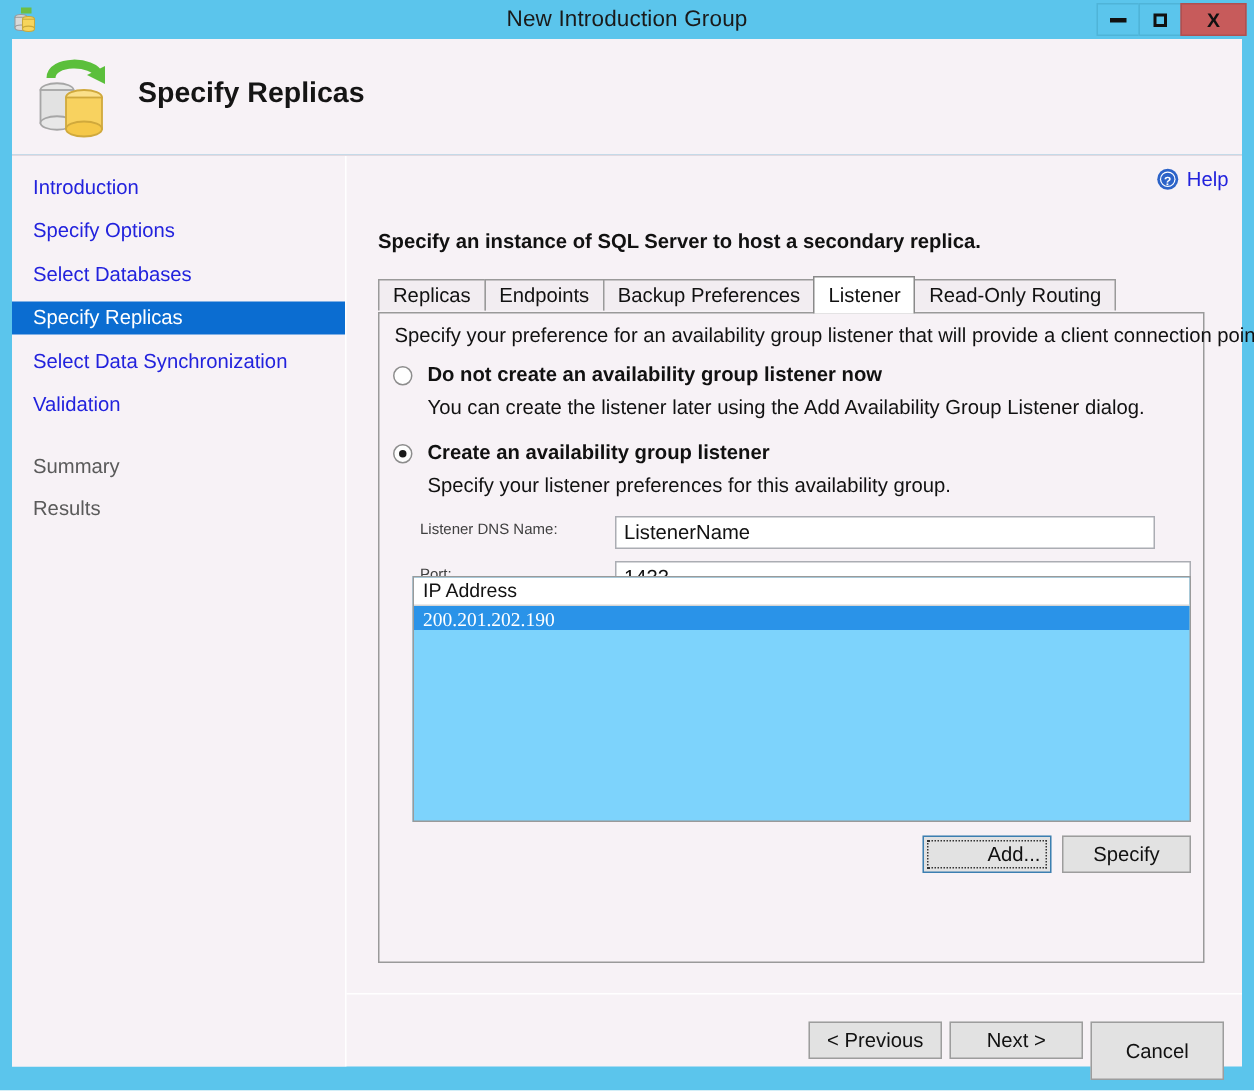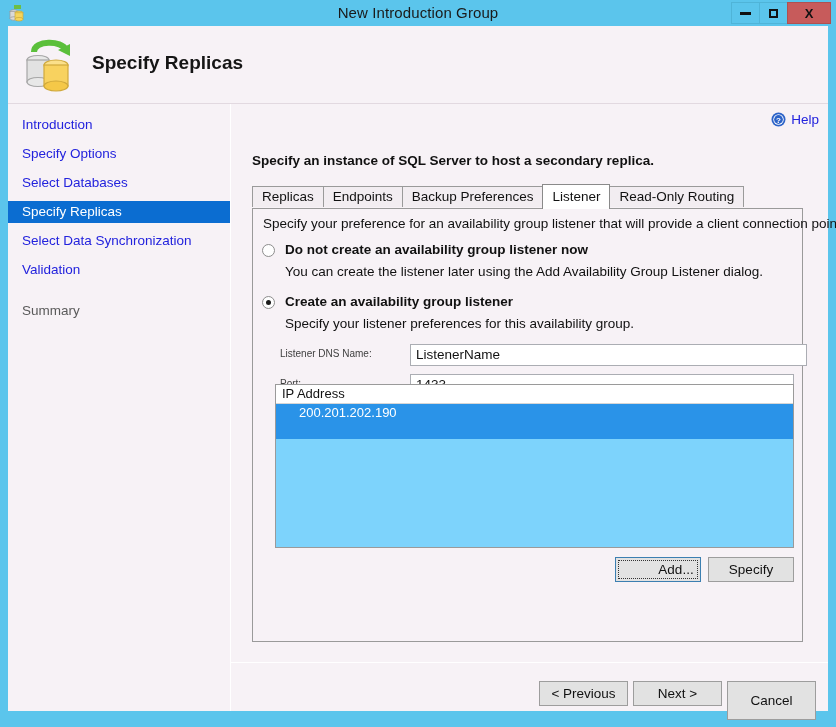--- a/index.html
+++ b/index.html
@@ -317,27 +317,28 @@
     line-height: 18px;
     background: #FFFFFF;
     border-bottom: 1px solid #D6D6D6;
     font-size: 13px;
     color: #111;
     padding-left: 6px;
     box-sizing: border-box;
     white-space: nowrap;
   }
   .lv-row {
-    height: 35px;
+    height: 16px;
     line-height: 18px;
     font-size: 13px;
-    padding-left: 23px;
-    box-sizing: border-box;
-    color: #111;
-    white-space: nowrap;
+    padding-left: 6px;
+    box-sizing: border-box;
+    color: #111;
+    white-space: nowrap;
+    font-family: Liberation Serif, serif;
   }
   .lv-row.selected {
     background: #2A93E8;
     color: #FFFFFF;
   }
 
   
   .btn {
     position: absolute;
     background: #E2E2E2;
@@ -410,20 +411,21 @@
   <div class="body-wrap">
 
     <div class="sidebar">
       <div class="nav-item" style="top:10px">Introduction</div>
       <div class="nav-item" style="top:39px">Specify Options</div>
       <div class="nav-item" style="top:68px">Select Databases</div>
       <div class="nav-item active" style="top:97px">Specify Replicas</div>
       <div class="nav-item" style="top:126px">Select Data Synchronization</div>
       <div class="nav-item" style="top:155px">Validation</div>
       <div class="nav-item disabled" style="top:182px">Summary</div>
+      <div class="nav-item disabled" style="top:210px">Results</div>
     </div>
     <div class="sidebar-sep"></div>
 
     <div class="content">
 
       <div class="help-link">
         <svg class="help-icon" viewBox="0 0 15 15">
           <circle cx="7.5" cy="7.5" r="7" fill="#2C63C8"></circle>
           <circle cx="7.5" cy="7.5" r="5.2" fill="#FFFFFF"></circle>
           <circle cx="7.5" cy="7.5" r="4.4" fill="#2C63C8"></circle>
@@ -452,21 +454,21 @@
         </div>
         <div class="radio-sub" style="top:55px">You can create the listener later using the Add Availability Group Listener dialog.</div>
 
         <div class="radio-row" style="top:85px">
           <span class="radio checked"></span>
           <span class="radio-label">Create an availability group listener</span>
         </div>
         <div class="radio-sub" style="top:107px">Specify your listener preferences for this availability group.</div>
 
         <div class="field-label" style="left:27px; top:139px">Listener DNS Name:</div>
-        <div class="textbox" style="left:157px; top:135px; width:397px">ListenerName</div>
+        <div class="textbox" style="left:157px; top:135px; width:360px">ListenerName</div>
 
         <div class="field-label" style="left:27px; top:169px">Port:</div>
         <div class="textbox" style="left:157px; top:165px; width:384px">1433</div>
 
         <div class="field-label" style="left:27px; top:199px">Network Mode:</div>
         <div class="combobox" style="left:157px; top:195px; width:384px">
           <span>Static IP</span>
           <svg class="combo-arrow" viewBox="0 0 9 6">
             <path d="M0.6 0.8 L4.5 4.8 L8.4 0.8" stroke="#4A4A4A" stroke-width="1.4" fill="none"></path>
           </svg>

